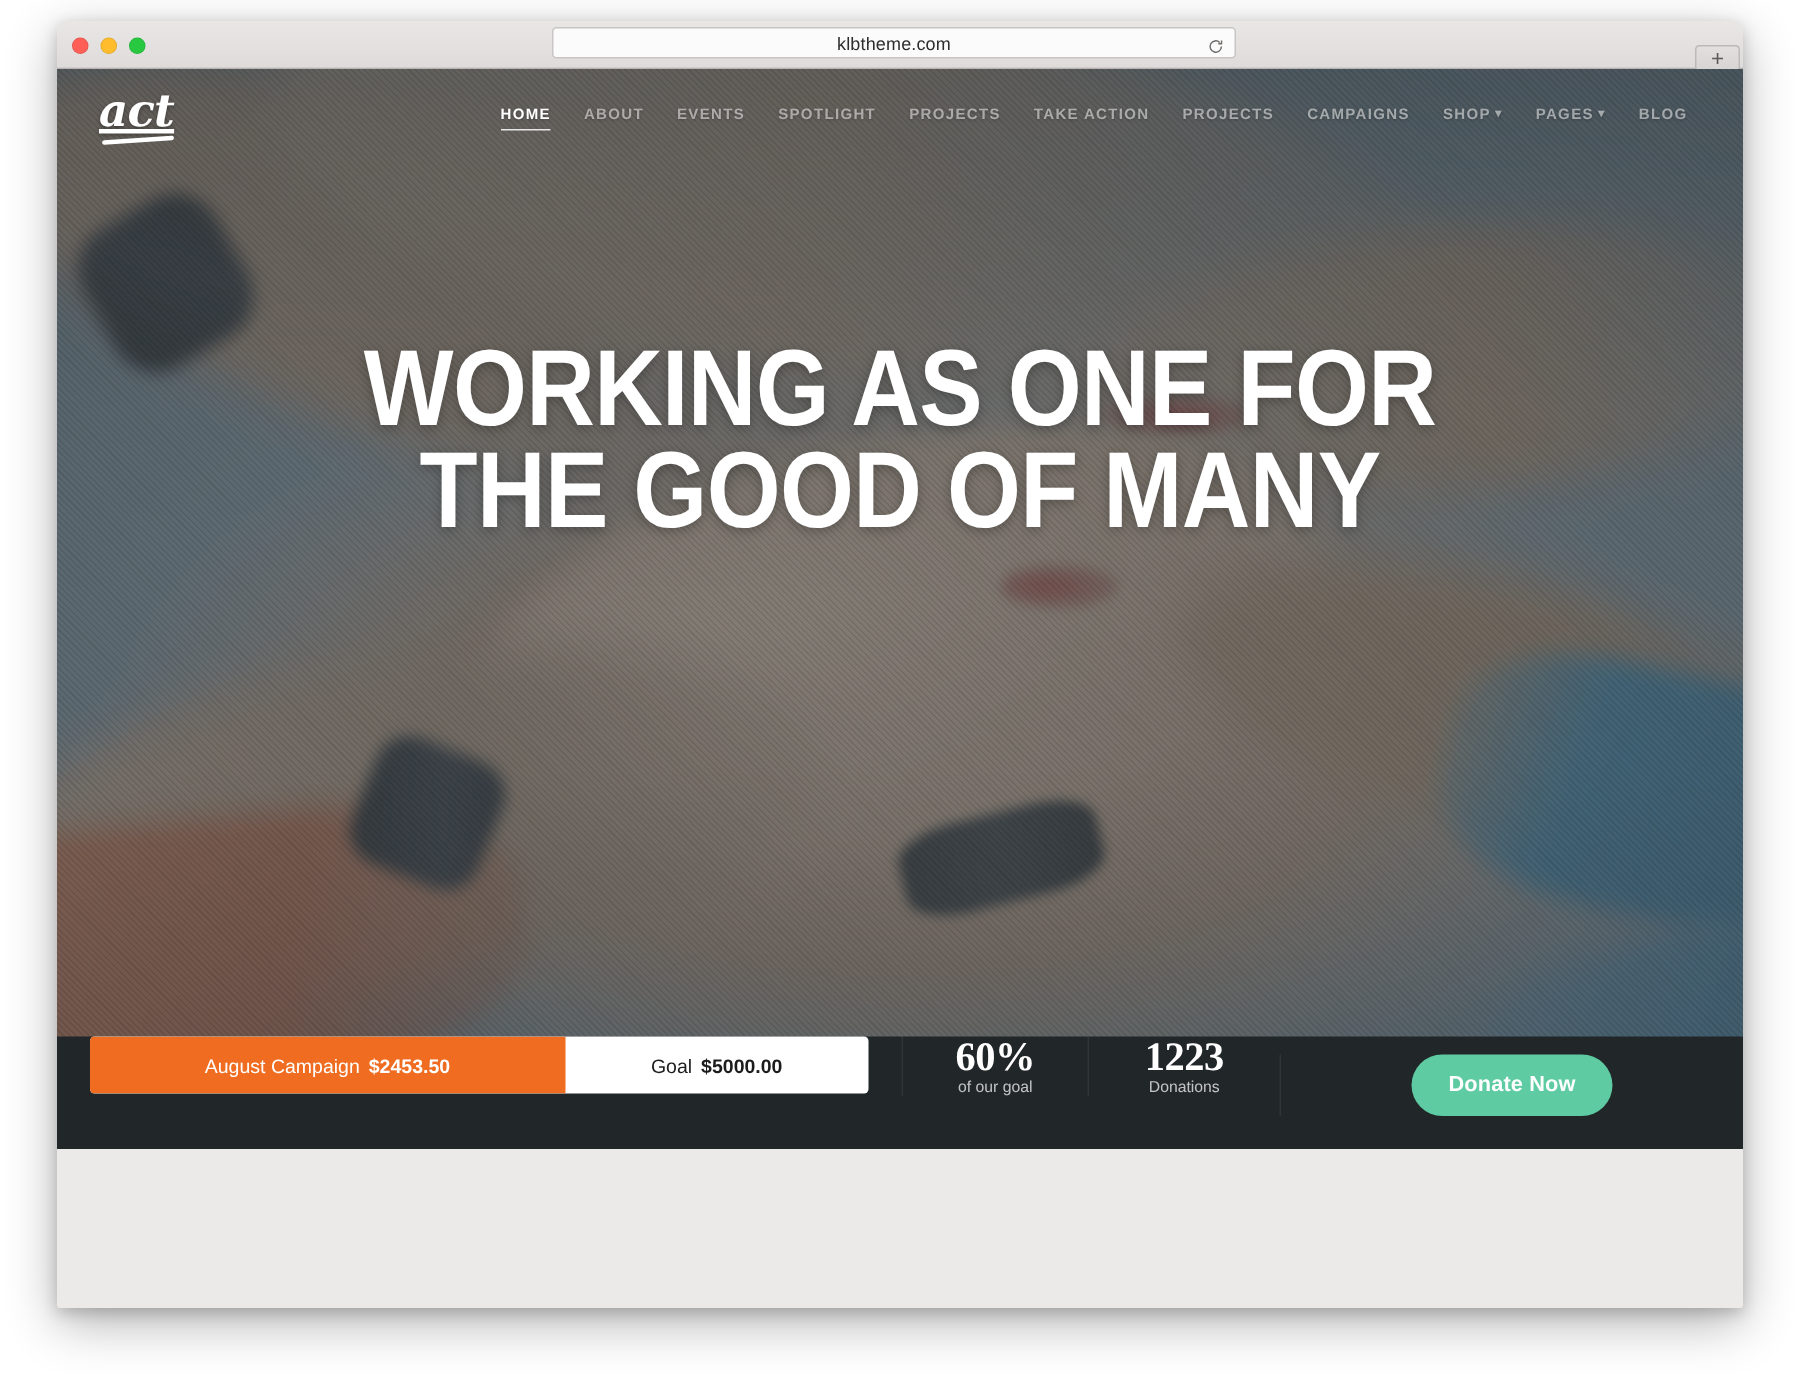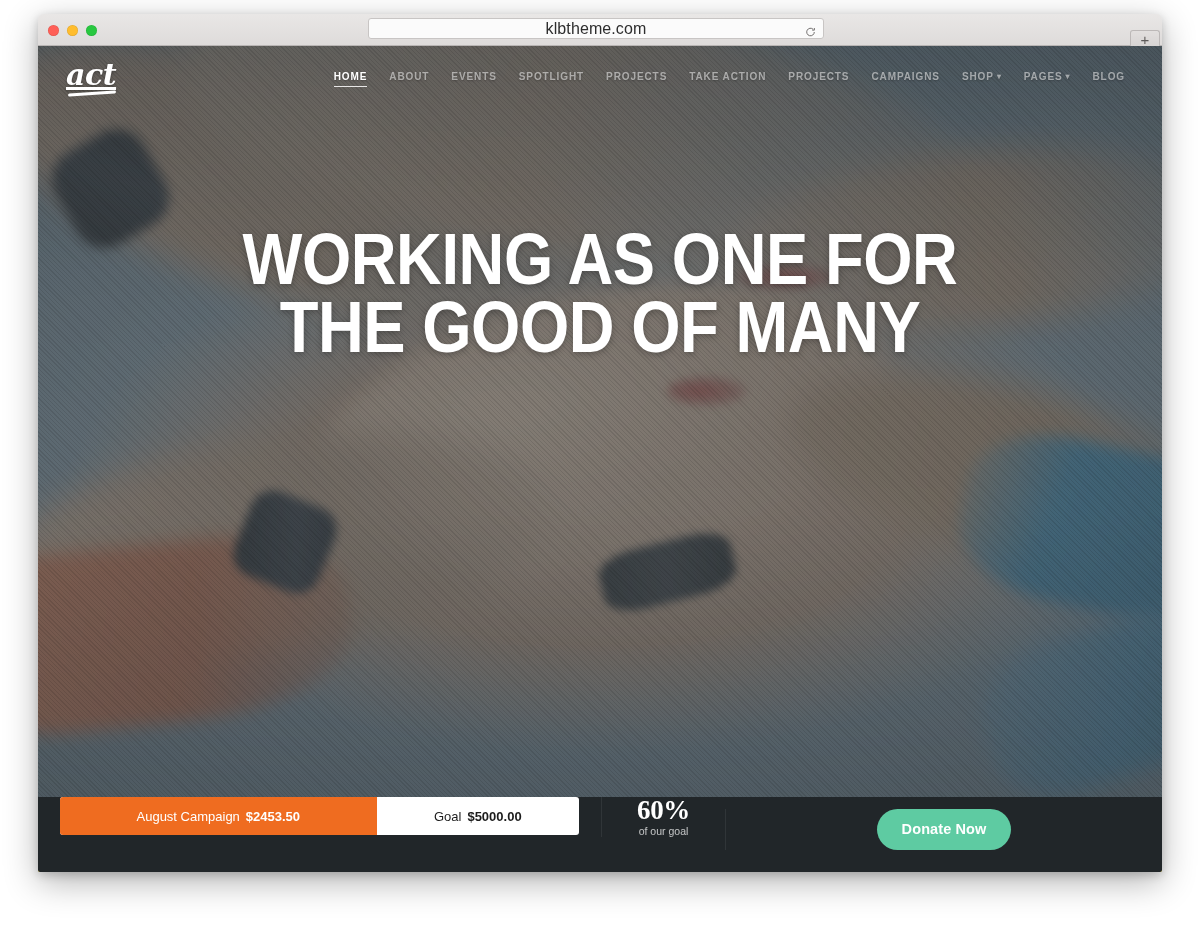--- a/index.html
+++ b/index.html
@@ -57,21 +57,21 @@
     width: 456px;
     height: 21px;
     background: #fbfbfb;
     border: 1px solid #c8c5c4;
     border-radius: 3px;
     display: flex;
     align-items: center;
     justify-content: center;
   }
   .url-text {
-    font-size: 16px;
+    font-size: 12px;
     color: #2e2e2e;
     letter-spacing: 0.1px;
   }
   .reload-icon {
     position: absolute;
     right: 7px;
     top: 50%;
     transform: translateY(-50%);
     width: 11px; height: 11px;
     color: #6d6a69;
@@ -90,21 +90,21 @@
     color: #5d5a59;
     font-size: 15px;
     line-height: 17px;
     text-align: center;
   }
 
   
   .viewport {
     position: relative;
     width: 100%;
-    height: 826px;
+    height: 720px;
     overflow: hidden;
     background: #fde047;
   }
 
   
   .hero {
     position: relative;
     width: 100%;
     height: 751px;
     overflow: hidden;
@@ -539,20 +539,24 @@
           </div>
         </div>
       </div>
 
       <div class="stat-cell">
         <div class="stat-value">60%</div>
         <div class="stat-label">of our goal</div>
       </div>
 
 
+      <div class="stat-cell wide">
+        <div class="stat-value">1223</div>
+        <div class="stat-label">Donations</div>
+      </div>
 
       <div class="donate-cell">
         <button class="donate-btn">Donate Now</button>
       </div>
 
     </div>
 
   </div>
 </div>
 

